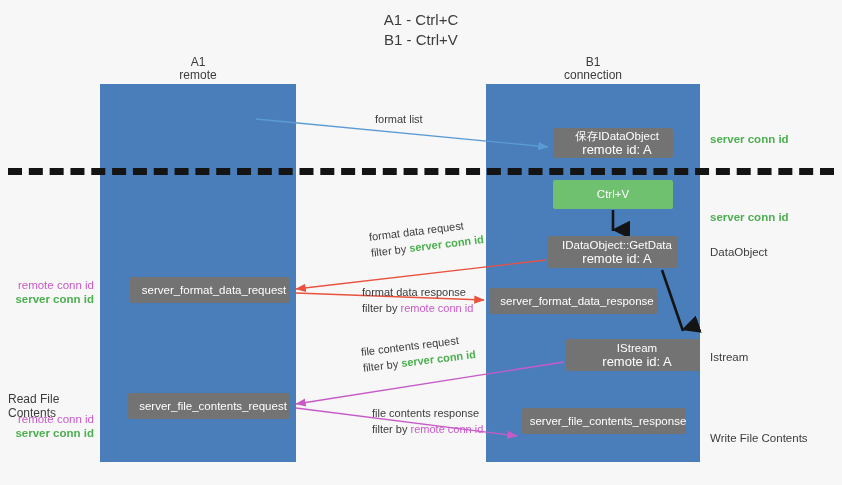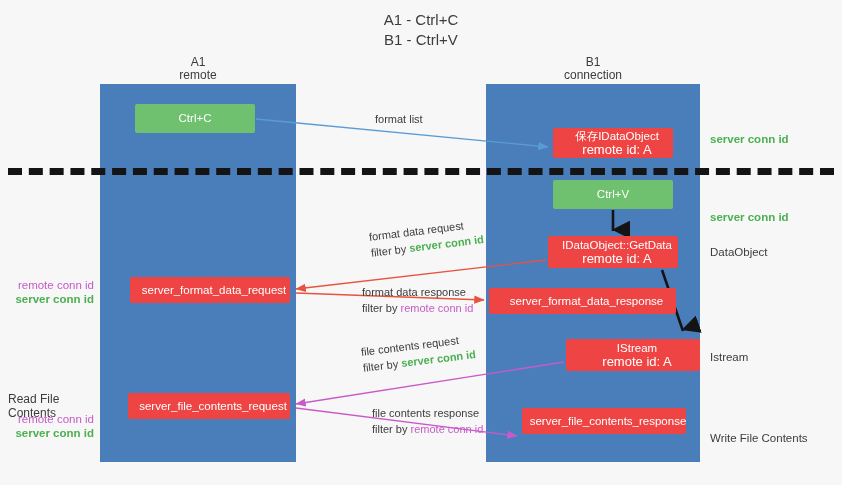--- a/index.html
+++ b/index.html
@@ -62,29 +62,29 @@
     font-size: 11.5px;
     line-height: 13px;
     display: flex;
     flex-direction: column;
     align-items: center;
     justify-content: center;
     text-align: center;
     padding: 2px 4px;
   }
   .node.green  { background: #6fc06f; }
-  .node.orange { background: #ef4444; padding-left: 12px; }
+  .node.orange { background: #737373; padding-left: 12px; }
   .node .sub { font-size: 13px; }
 
   #n-ctrlc   { left: 135px; top: 104px; width: 120px; height: 29px; }
   #n-idataobj{ left: 553px; top: 128px; width: 120px; height: 30px; }
   #n-ctrlv   { left: 553px; top: 180px; width: 120px; height: 29px; }
   #n-getdata { left: 548px; top: 236px; width: 130px; height: 32px; }
   #n-sfdreq  { left: 130px; top: 277px; width: 160px; height: 26px; text-align: right; }
-  #n-sfdres  { left: 489px; top: 288px; width: 187px; height: 26px; text-align: center; }
+  #n-sfdres  { left: 489px; top: 288px; width: 168px; height: 26px; text-align: center; }
   #n-istream { left: 566px; top: 339px; width: 134px; height: 32px; }
   #n-sfcreq  { left: 128px; top: 393px; width: 162px; height: 26px; }
   #n-sfcres  { left: 522px; top: 408px; width: 164px; height: 26px; }
 
   
   .side-note {
     font-size: 11.5px;
     line-height: 15px;
     color: #3c3c3c;
   }
@@ -191,23 +191,20 @@
 
     <path d="M296,293 L484,300" stroke="#e8523f" stroke-width="1.3" fill="none" marker-end="url(#ah-red)"></path>
 
     <path d="M662,270 L683,331" stroke="#141414" stroke-width="2.6" fill="none" marker-end="url(#ah-black)"></path>
 
     <path d="M564,362 L296,404" stroke="#c85ac8" stroke-width="1.3" fill="none" marker-end="url(#ah-magenta)"></path>
 
     <path d="M296,408 L517,436" stroke="#c85ac8" stroke-width="1.3" fill="none" marker-end="url(#ah-magenta)"></path>
   </svg>
 
-  <div id="n-ctrlc" class="abs node green">
-    <span>Ctrl+C</span>
-  </div>
 
   <div id="n-idataobj" class="abs node orange">
     <span>保存IDataObject</span>
     <span class="sub">remote id: A</span>
   </div>
 
   <div id="n-ctrlv" class="abs node green">
     <span>Ctrl+V</span>
   </div>
 

